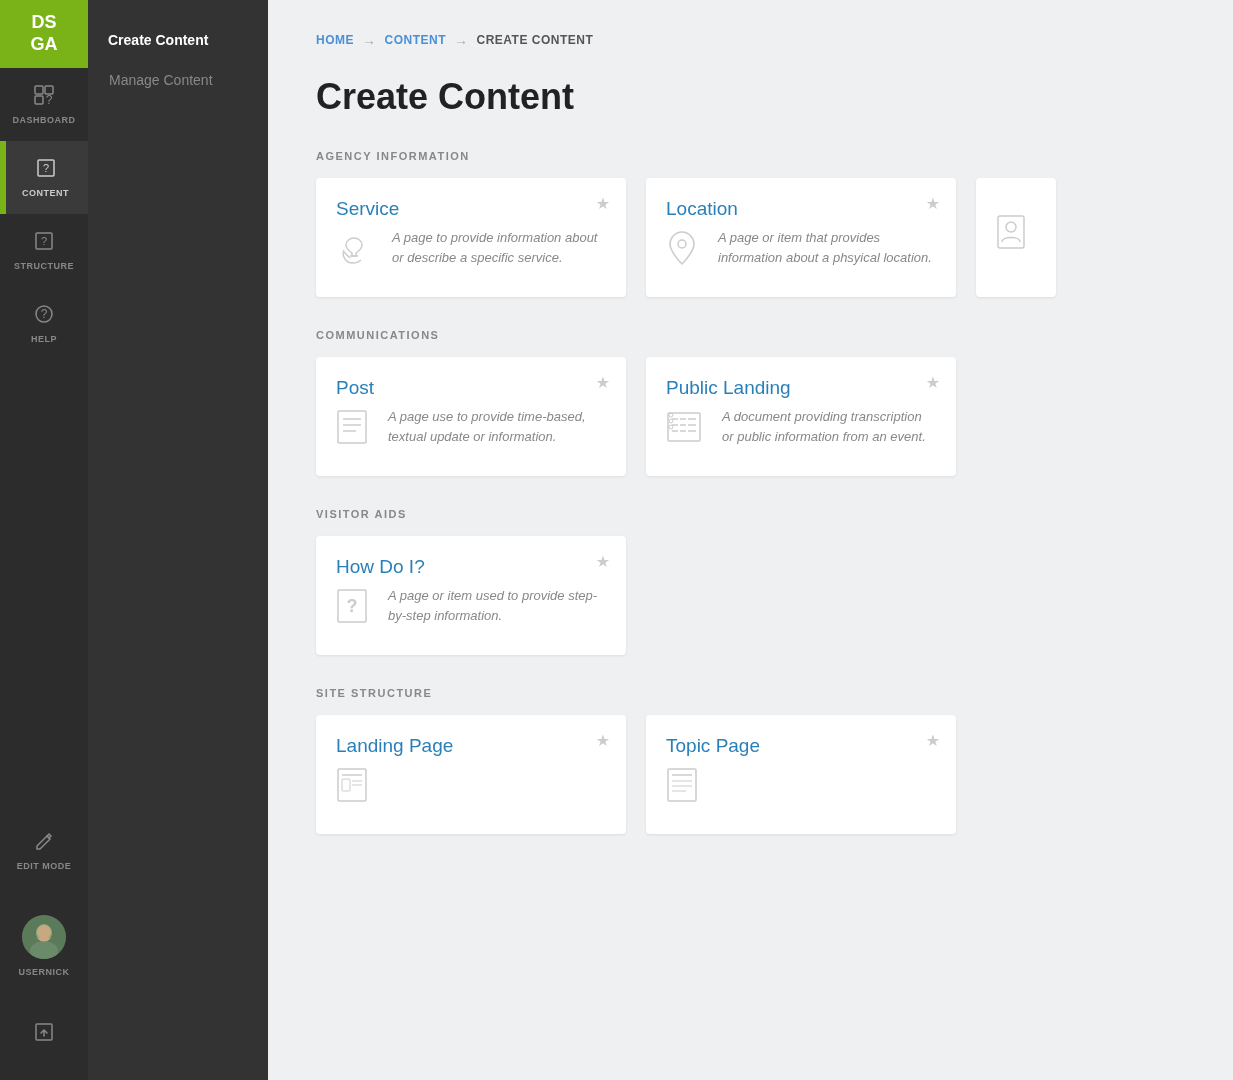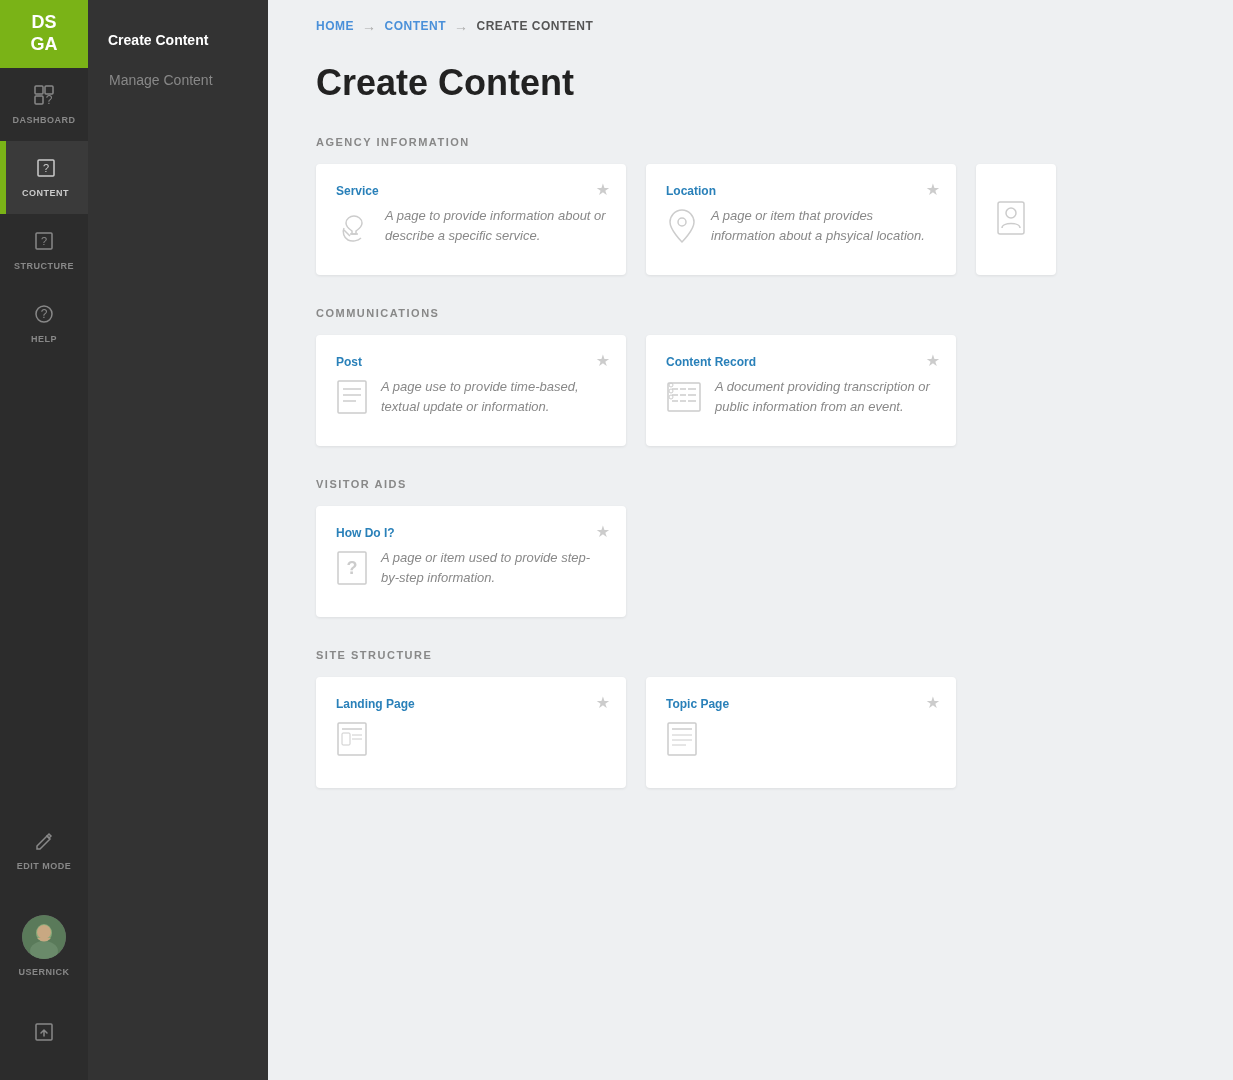--- a/index.html
+++ b/index.html
@@ -143,21 +143,21 @@
       color: #888;
       font-weight: 400;
       padding-left: 21px;
     }
 
     
     .main-content {
       flex: 1;
       background: #eef0f2;
       overflow-y: auto;
-      padding: 18px 48px;
+      padding: 32px 48px;
       height: 100%;
     }
 
     
     .breadcrumb {
       display: flex;
       align-items: center;
       gap: 8px;
       margin-bottom: 28px;
       font-size: 12px;
@@ -223,29 +223,29 @@
       position: absolute;
       top: 16px;
       right: 16px;
       color: #ccc;
       font-size: 16px;
       cursor: pointer;
     }
 
     .card-title {
       color: #2980b9;
-      font-size: 12px;
-      font-weight: 700;
+      font-size: 19px;
+      font-weight: 400;
       margin-bottom: 8px;
     }
 
     .card-body {
       display: flex;
       align-items: flex-start;
-      gap: 13px;
+      gap: 20px;
     }
 
     .card-icon {
       color: #bbb;
       font-size: 28px;
       flex-shrink: 0;
       margin-top: 2px;
     }
 
     .card-description {
@@ -432,21 +432,21 @@
               <line x1="7" y1="16" x2="25" y2="16" stroke="#ccc" stroke-width="1.5"></line>
               <line x1="7" y1="22" x2="20" y2="22" stroke="#ccc" stroke-width="1.5"></line>
             </svg>
           </span>
           <span class="card-description">A page use to provide time-based, textual update or information.</span>
         </div>
       </div>
 
       <div class="card">
         <span class="card-star">★</span>
-        <div class="card-title">Content Record</div>
+        <div class="card-title">Public Landing</div>
         <div class="card-body">
           <span class="card-icon">
             <svg width="36" height="36" viewBox="0 0 36 36" fill="none">
               <rect x="2" y="4" width="32" height="28" rx="1" stroke="#ccc" stroke-width="1.5" fill="none"></rect>
               <line x1="6" y1="10" x2="12" y2="10" stroke="#ccc" stroke-width="1.5"></line>
               <line x1="14" y1="10" x2="20" y2="10" stroke="#ccc" stroke-width="1.5"></line>
               <line x1="22" y1="10" x2="30" y2="10" stroke="#ccc" stroke-width="1.5"></line>
               <line x1="6" y1="16" x2="12" y2="16" stroke="#ccc" stroke-width="1.5"></line>
               <line x1="14" y1="16" x2="20" y2="16" stroke="#ccc" stroke-width="1.5"></line>
               <line x1="22" y1="16" x2="30" y2="16" stroke="#ccc" stroke-width="1.5"></line>

